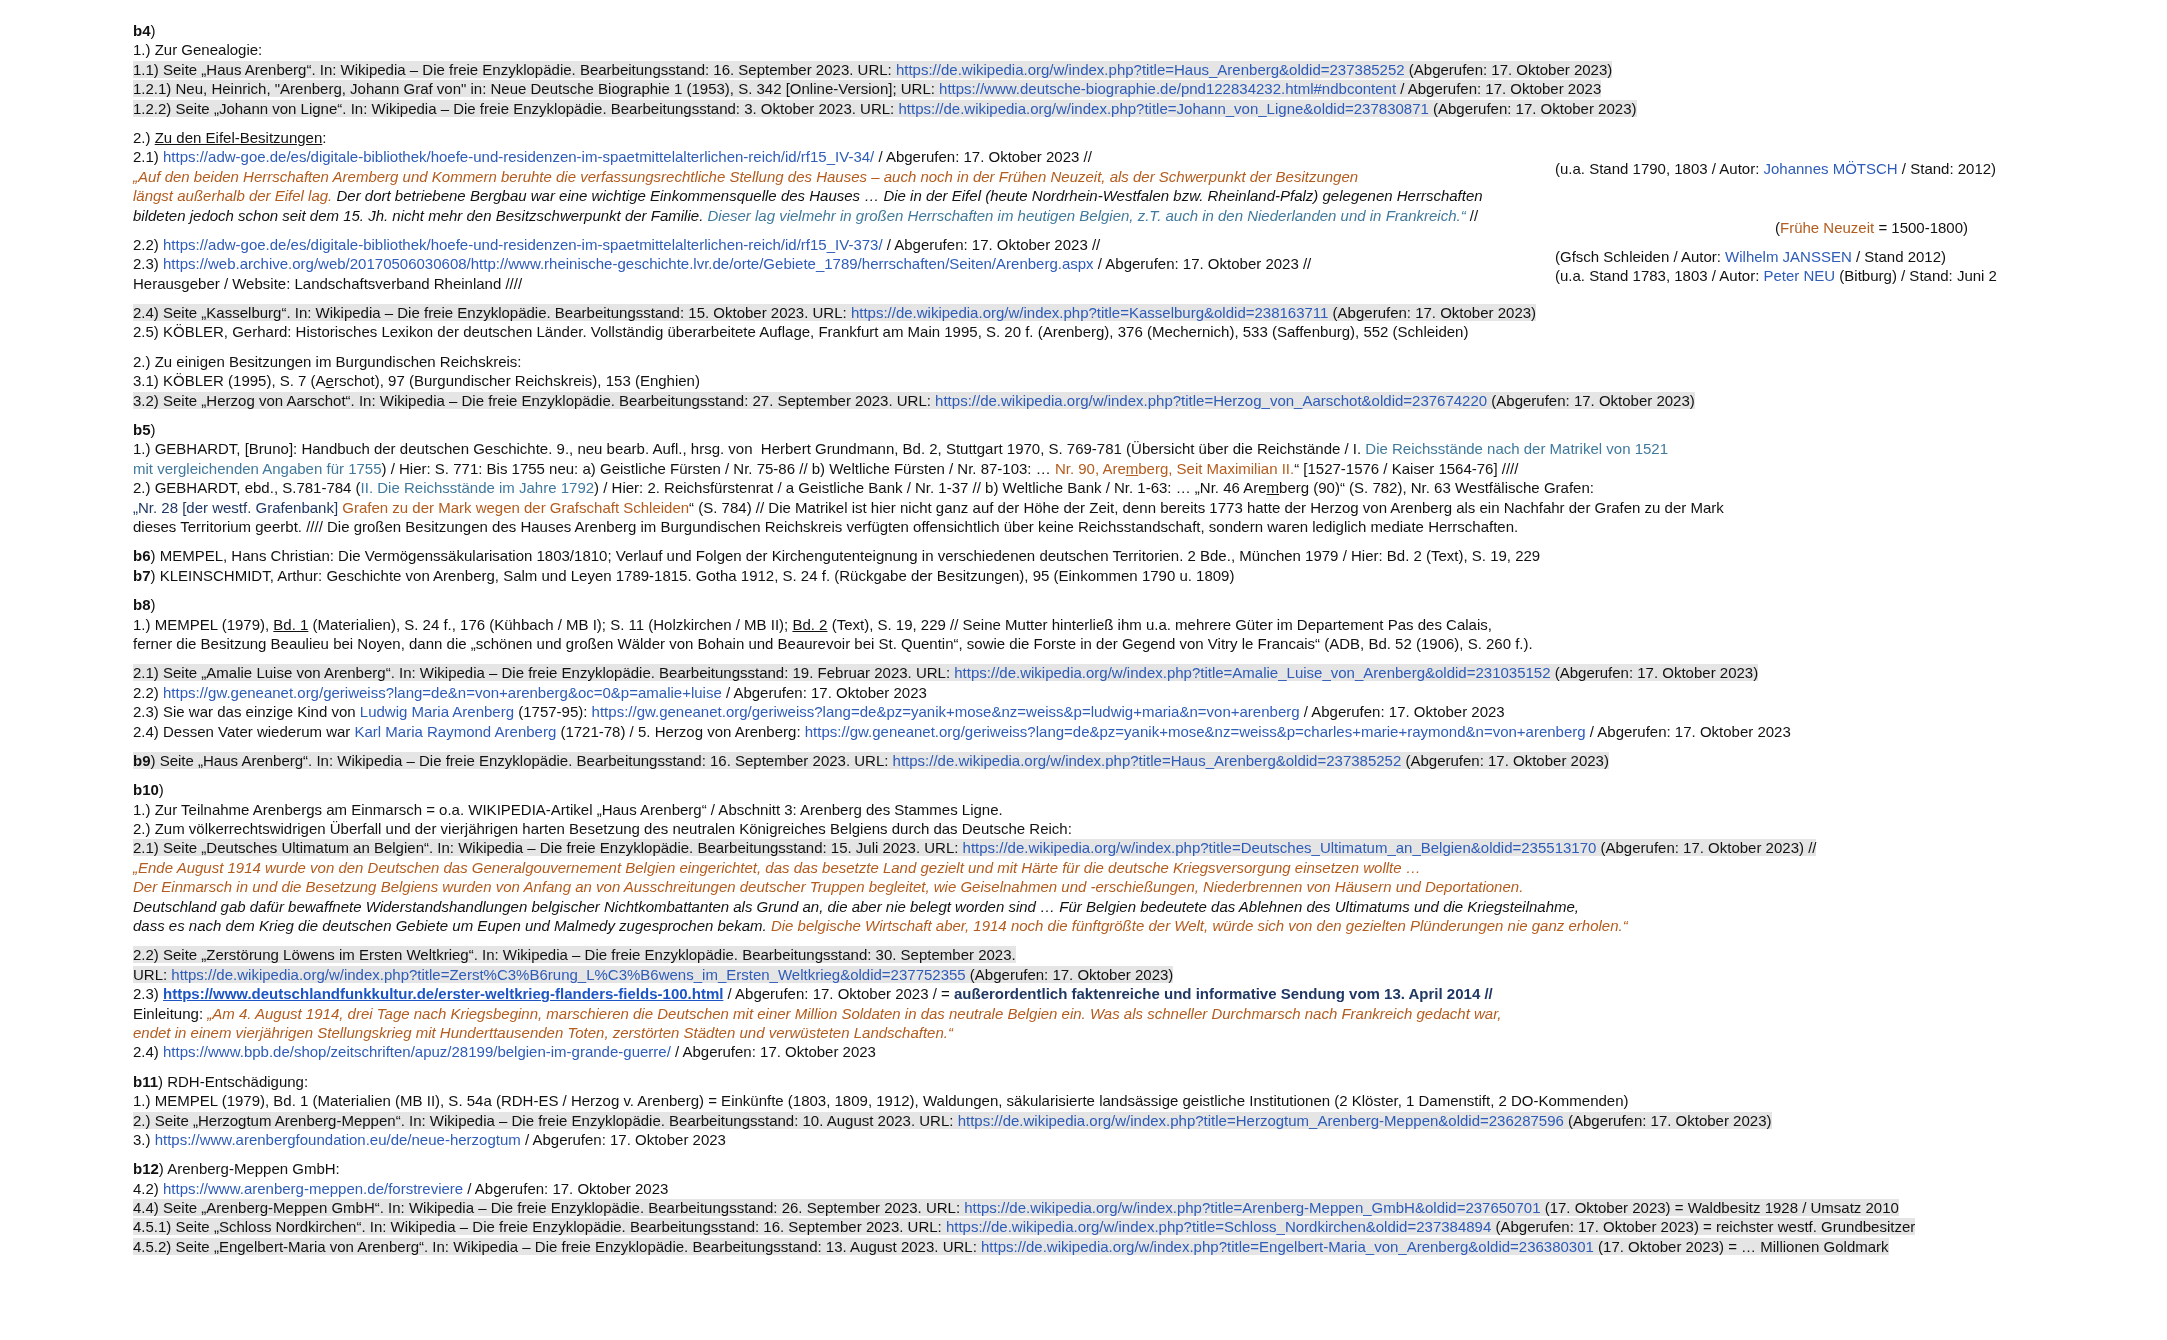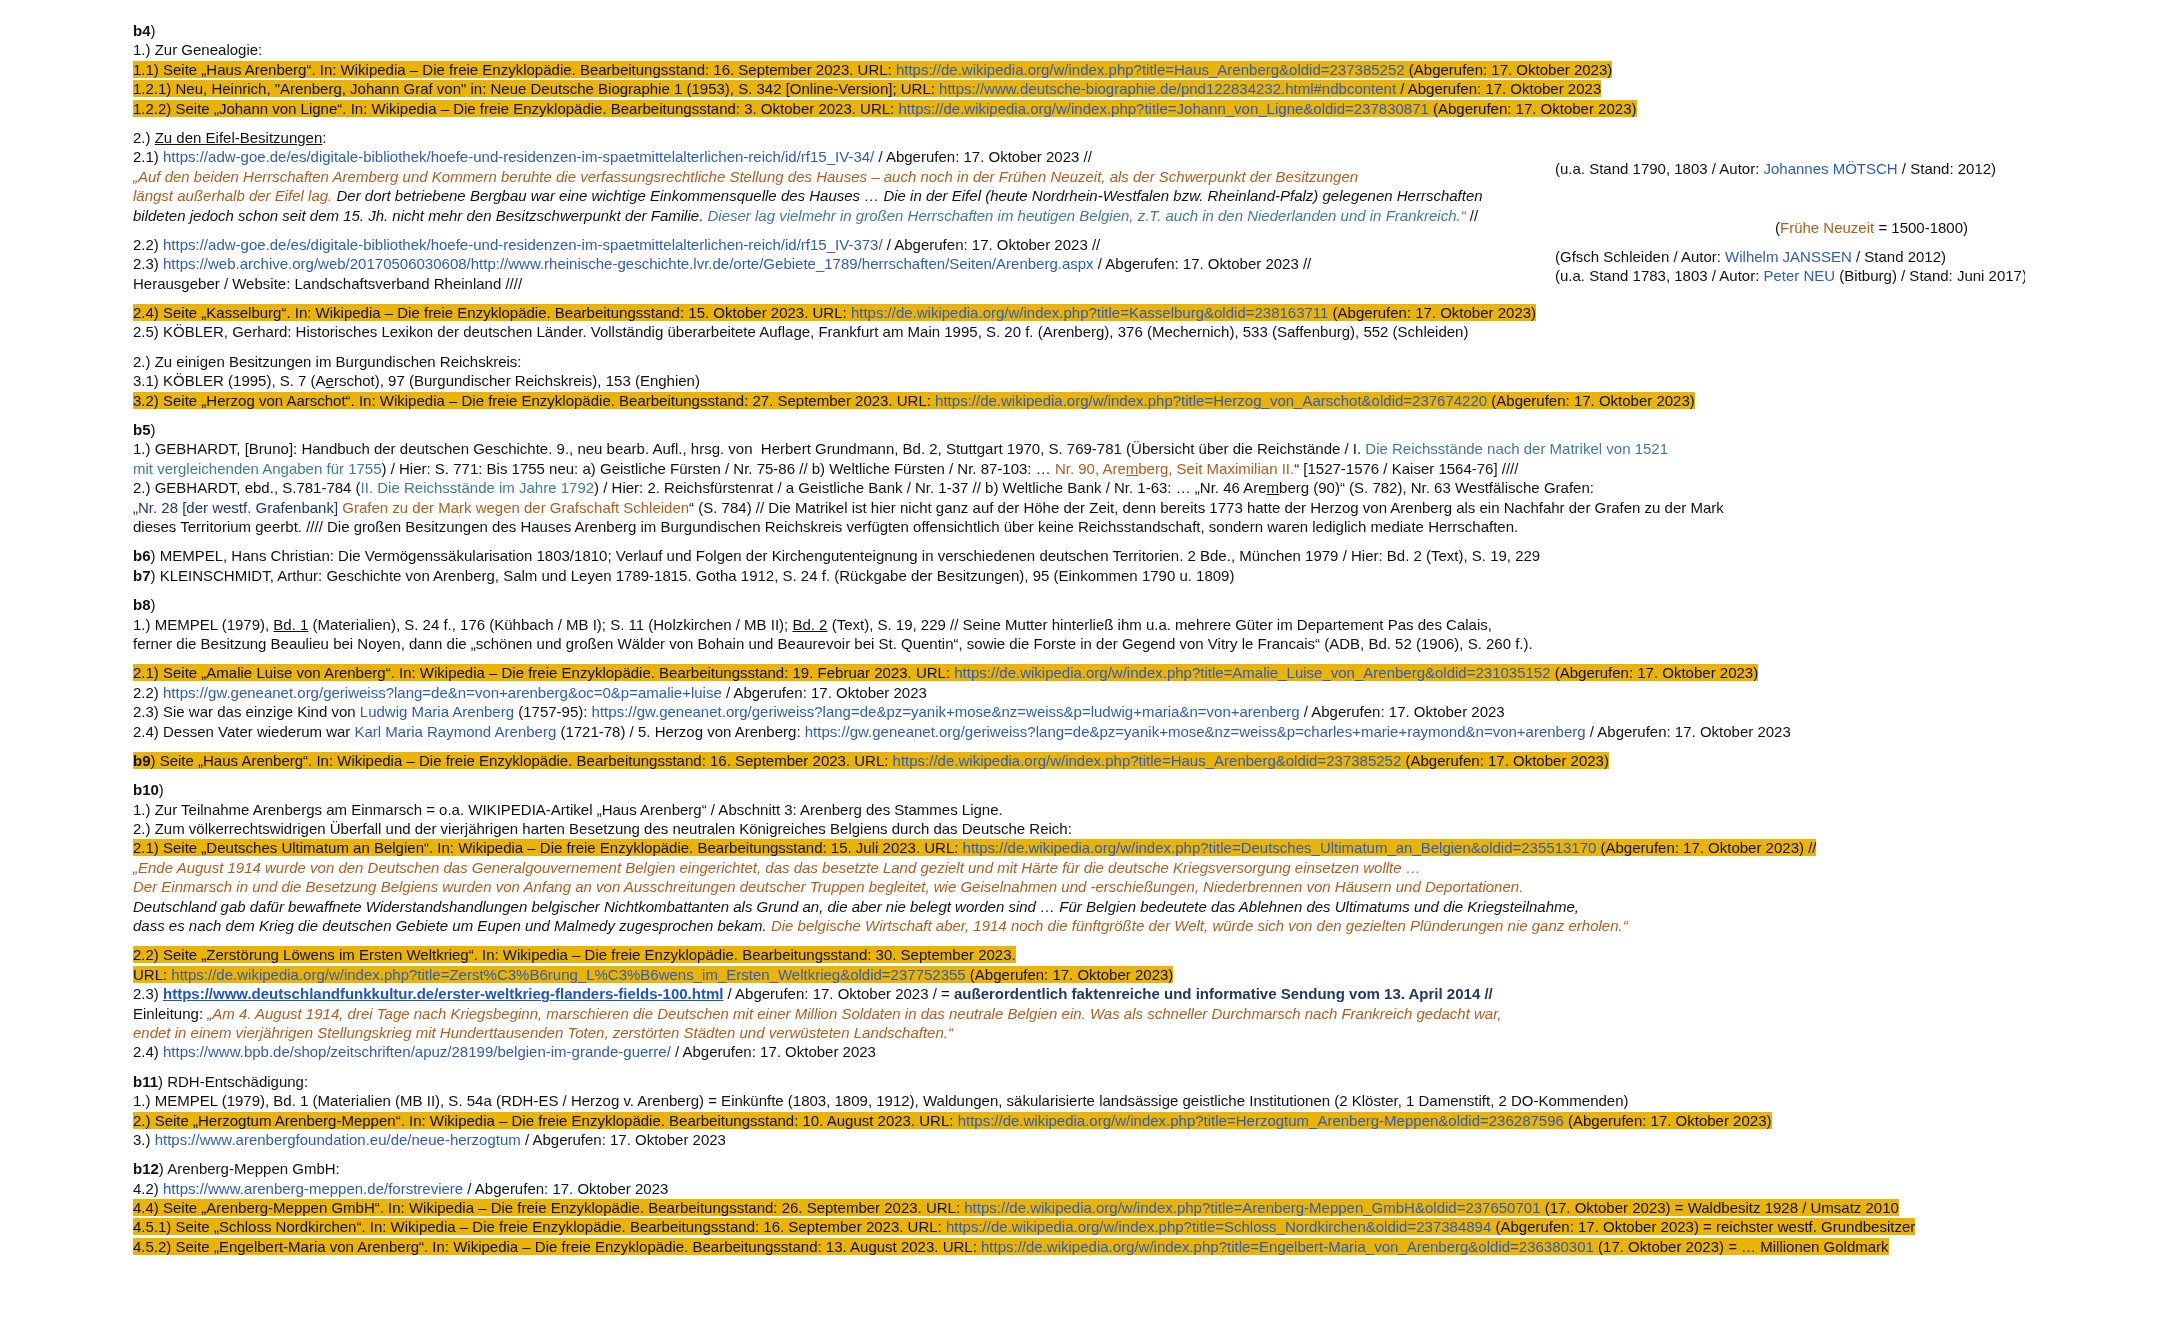--- a/index.html
+++ b/index.html
@@ -1,21 +1,21 @@
 <!DOCTYPE html>
 <html><head>
 <meta charset="utf-8">
 <style>
   html,body{margin:0;padding:0;background:#fff;}
   .page{position:relative;width:1997px;height:1340px;background:#ffffff;overflow:hidden;
-        font-family:"Liberation Sans", sans-serif;font-size:15px;color:#111;padding-left:28px;}
+        font-family:"Liberation Sans", sans-serif;font-size:15px;color:#111;}
   .doc{position:absolute;left:133px;top:21px;right:0;}
   .line{position:relative;height:19.4px;line-height:19.4px;white-space:pre;}
   .gap{height:10px;}
-  .hl{background:#eab308;}
+  .hl{background:#e5e5e5;}
   .bold{font-weight:bold;}
   .link{color:#2e5cb8;}
   .link.bold{color:#1d55c4;text-align:center;}
   .ul{text-decoration:underline;}
   .navy{color:#1f3864;}
   .orange{color:#b35c1e;}
   .steel{color:#41799c;}
   .it{font-style:italic;margin-top:16px;}
   .rt{position:absolute;top:12px;white-space:pre;}
   .watermark{position:absolute;left:1612px;top:1192px;font-family:"Liberation Serif", serif;

